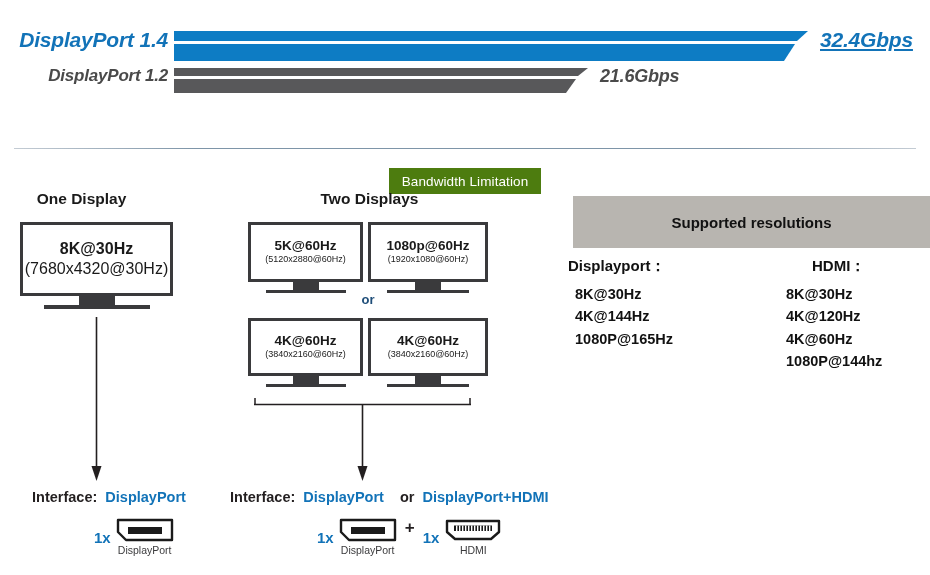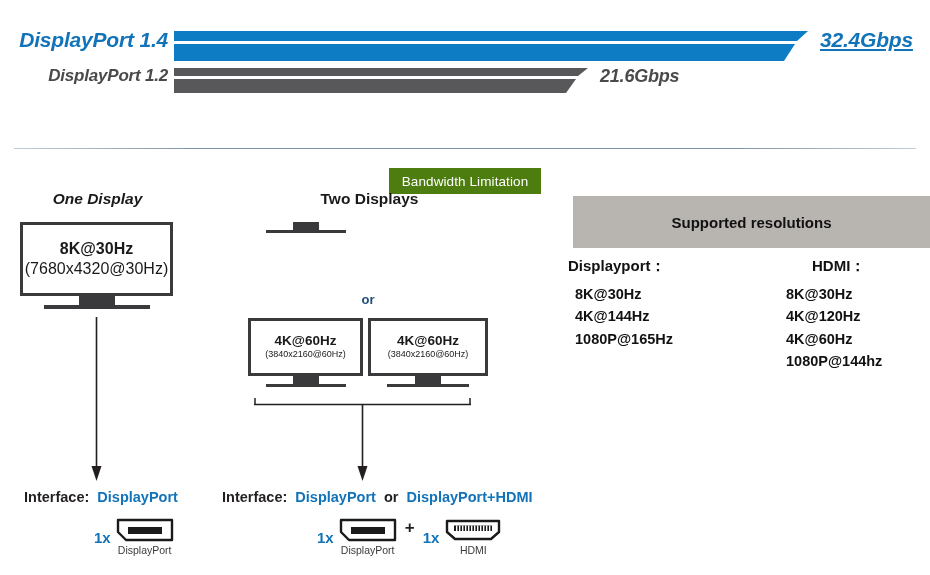--- a/index.html
+++ b/index.html
@@ -74,21 +74,21 @@
   .col-list div{white-space:nowrap;}
 
   
   .svg-abs{position:absolute;left:0;top:0;pointer-events:none;}
 
   
   .iface{
     position:absolute;font-size:14.5px;font-weight:bold;color:#231f20;white-space:nowrap;
   }
   .iface .blue{color:#1273b8;}
-  .iface .plain{color:#231f20;}
+  .iface .plain{color:#231f20;margin-left:8px;}
 
   .conn-group{position:absolute;display:flex;align-items:center;margin-left:46px;}
   .mult{font-weight:bold;font-size:15px;color:#1273b8;margin-right:5px;}
   .plus{font-weight:bold;font-size:17px;color:#231f20;margin:0 8px 18px 8px;}
   .conn{display:flex;flex-direction:column;align-items:center;}
   .conn-cap{font-size:10.5px;color:#3a3a3c;margin-top:2px;white-space:nowrap;}
 </style>
 </head>
 <body>
 
@@ -116,37 +116,49 @@
     <div class="bar-value dp12" style="margin-left:6px;">21.6Gbps</div>
   </div>
 
   <div class="divider-wrap">
     <div class="divider-line"></div>
   </div>
   <div class="badge">
     <span>Bandwidth Limitation</span>
   </div>
 
-  <div class="sec-title" style="left:20px;top:190px;width:155px;font-style:italic;">One Display</div>
+  <div class="sec-title" style="left:4px;top:190px;width:155px;">One Display</div>
   <div class="sec-title" style="left:248px;top:190px;width:243px;">Two Displays</div>
 
   <div class="monitor" style="left:20px;top:222px;width:153px;">
     <div class="screen" style="width:153px;height:74px;">
       <div class="res-main" style="font-size:16px;">8K@30Hz</div>
       <div class="res-sub" style="font-size:16px;margin-top:2px;">(7680x4320@30Hz)</div>
     </div>
     <div class="neck" style="width:36px;height:9px;"></div>
     <div class="base" style="width:106px;height:4px;"></div>
   </div>
 
   <div class="monitor" style="left:248px;top:222px;width:115px;">
+    <div class="screen" style="width:115px;height:60px;">
+      <div class="res-main" style="font-size:13.5px;">5K@60Hz</div>
+      <div class="res-sub" style="font-size:9px;margin-top:1px;">(5120x2880@60Hz)</div>
+    </div>
     <div class="neck" style="width:26px;height:8px;"></div>
     <div class="base" style="width:80px;height:3px;"></div>
   </div>
 
+  <div class="monitor" style="left:368px;top:222px;width:120px;">
+    <div class="screen" style="width:120px;height:60px;">
+      <div class="res-main" style="font-size:13.5px;">1080p@60Hz</div>
+      <div class="res-sub" style="font-size:9px;margin-top:1px;">(1920x1080@60Hz)</div>
+    </div>
+    <div class="neck" style="width:26px;height:8px;"></div>
+    <div class="base" style="width:82px;height:3px;"></div>
+  </div>
 
   <div class="or-text" style="left:348px;top:292px;">or</div>
 
   <div class="monitor" style="left:248px;top:318px;width:115px;">
     <div class="screen" style="width:115px;height:58px;">
       <div class="res-main" style="font-size:13.5px;">4K@60Hz</div>
       <div class="res-sub" style="font-size:9px;margin-top:1px;">(3840x2160@60Hz)</div>
     </div>
     <div class="neck" style="width:26px;height:8px;"></div>
     <div class="base" style="width:80px;height:3px;"></div>

